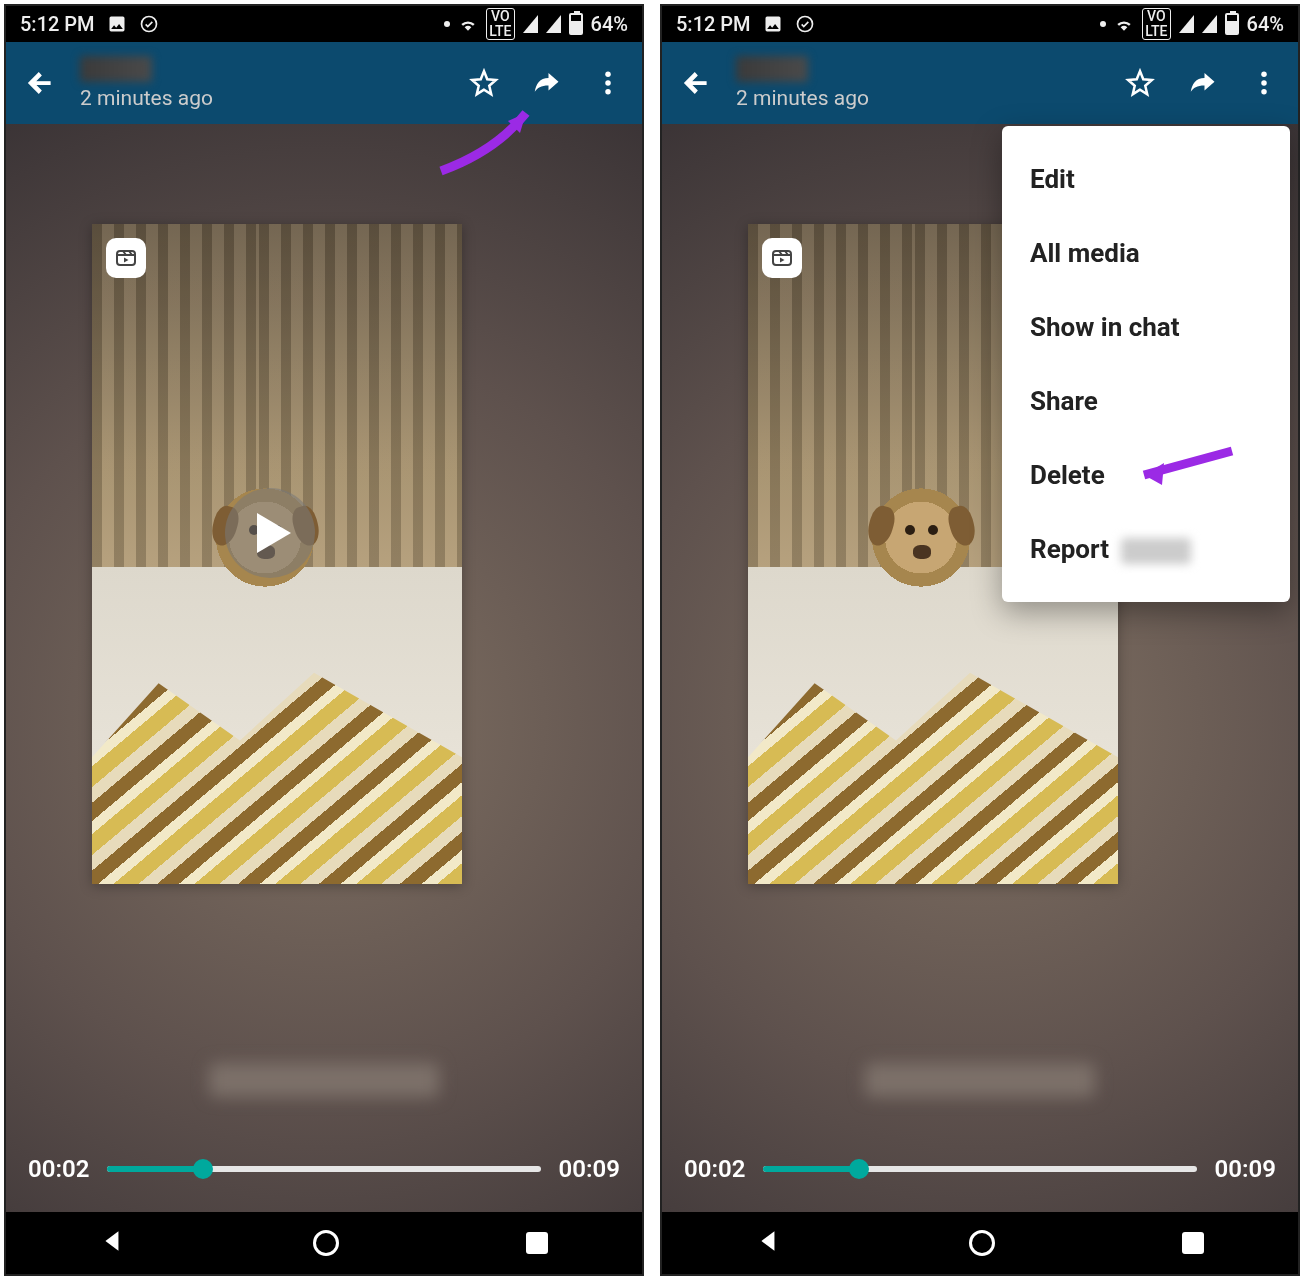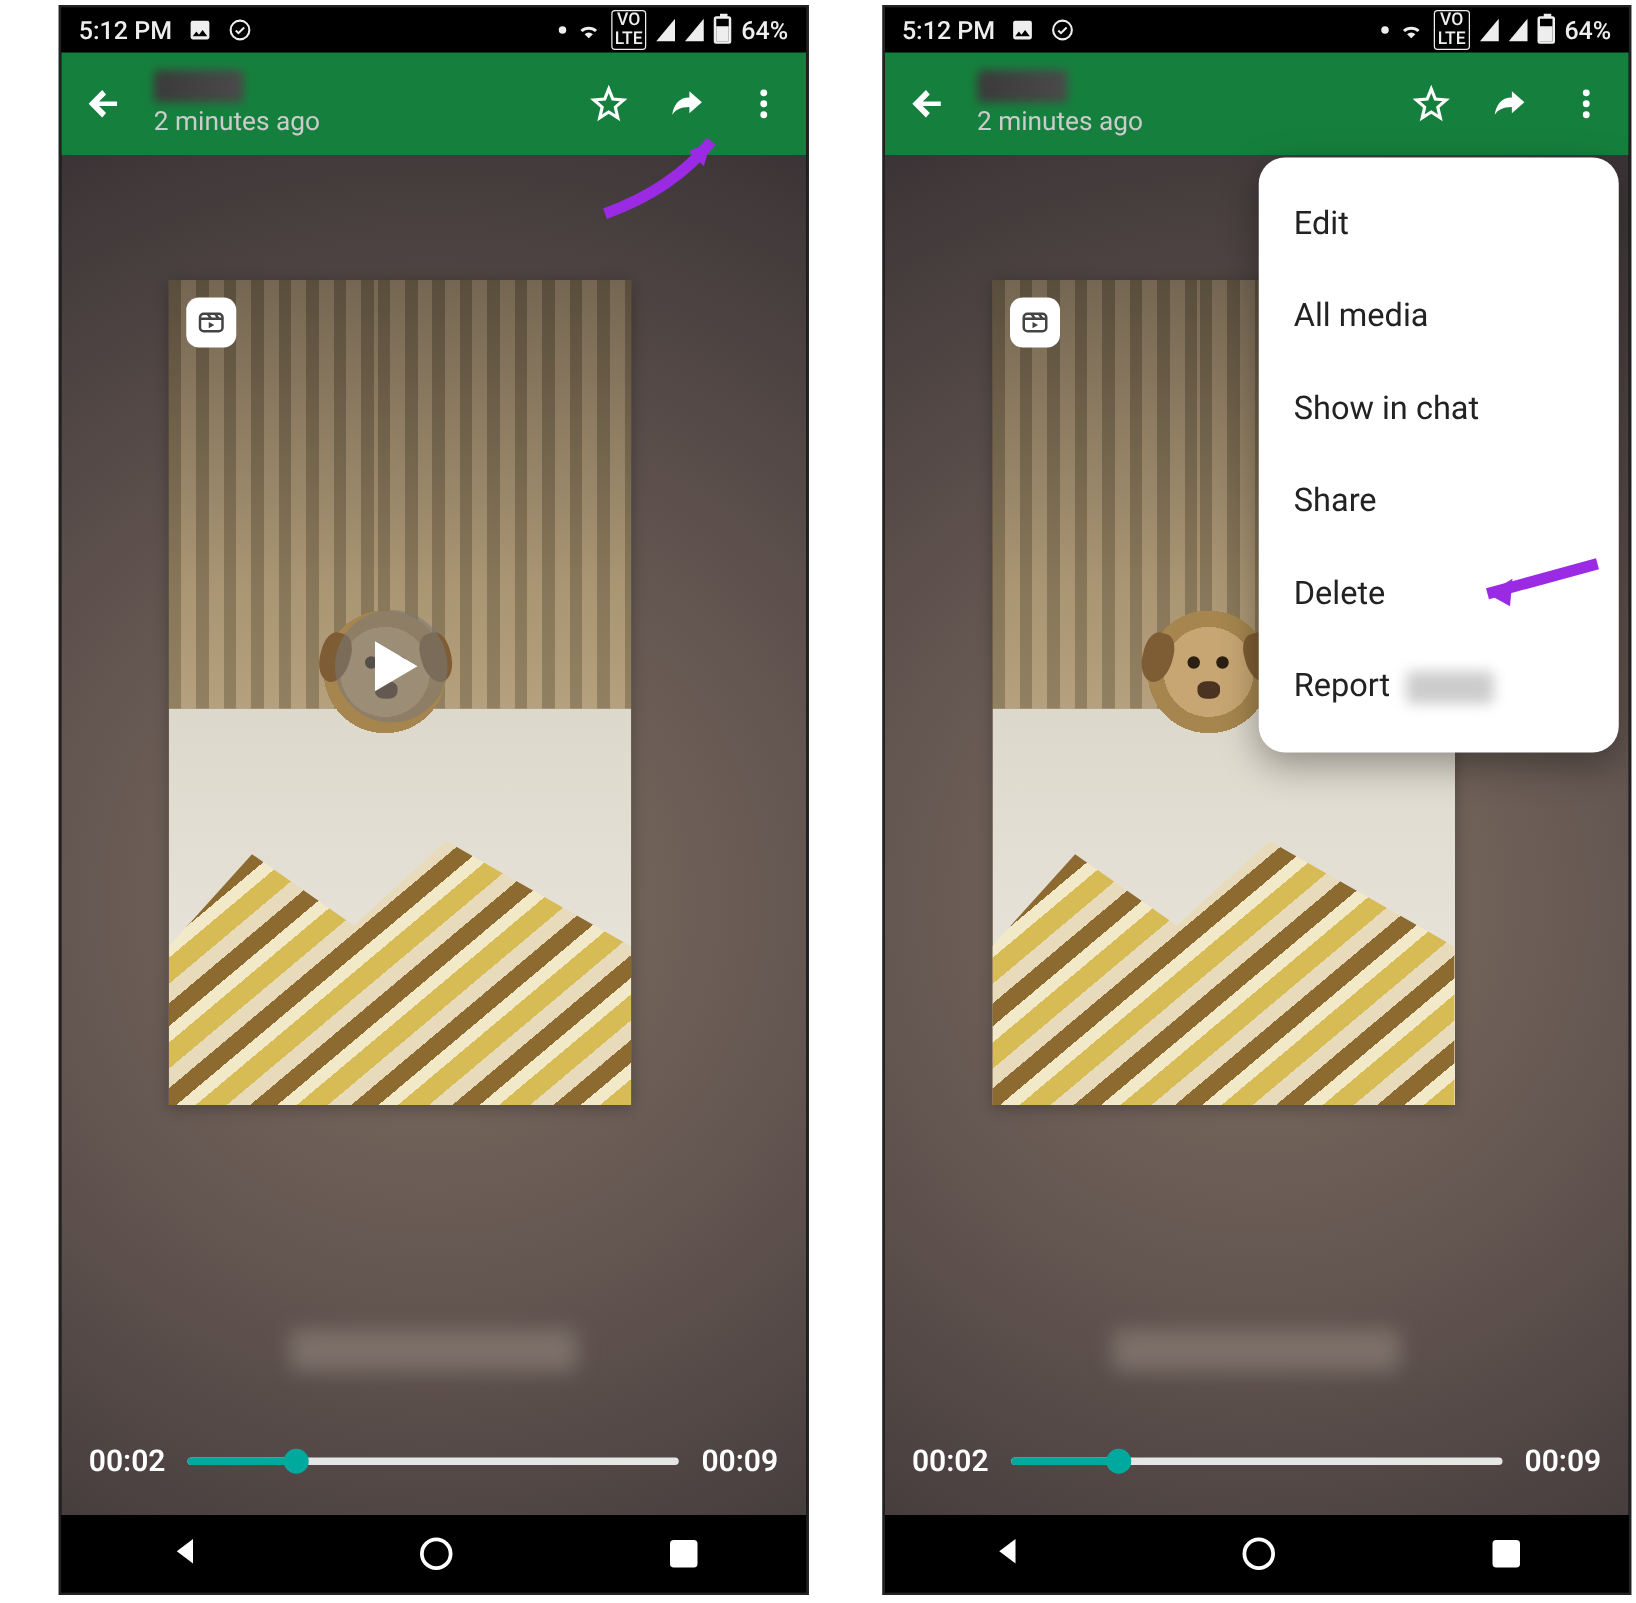--- a/index.html
+++ b/index.html
@@ -12,21 +12,20 @@
     width: 1309px;
     height: 1282px;
   }
   .phone {
     width: 640px;
     height: 1272px;
     background: #000;
     border: 2px solid #222;
     position: relative;
     overflow: hidden;
-    margin-left: 43px;
   }
   
   .statusbar {
     height: 36px;
     background: #000;
     color: #eee;
     display: flex;
     align-items: center;
     justify-content: space-between;
     padding: 0 14px;
@@ -38,21 +37,21 @@
   .s-ic { width:20px; height:20px; fill:#eee; }
   .s-dot { width:6px; height:6px; background:#eee; border-radius:50%; }
   .volte { font-size:14px; border:1px solid #eee; border-radius:3px; padding:0 2px; line-height:1.1; text-align:center; }
   .tri { width:0; height:0; border-left:15px solid transparent; border-bottom:18px solid #eee; position:relative; }
   .batt { width:14px; height:22px; border:2px solid #eee; border-radius:2px; position:relative; }
   .batt::before { content:''; position:absolute; top:-4px; left:3px; width:6px; height:3px; background:#eee; }
   .batt::after { content:''; position:absolute; bottom:0; left:0; right:0; height:64%; background:#eee; }
   
   .appheader {
     height: 82px;
-    background: #15803d;
+    background: #0c4a6e;
     display: flex;
     align-items: center;
     padding: 0 12px;
     gap: 18px;
   }
   .back-btn, .hdr-icon {
     width: 44px; height: 44px;
     display:flex; align-items:center; justify-content:center;
     cursor:pointer;
   }
@@ -164,23 +163,24 @@
   }
   .nav-ic svg { width:26px; height:26px; fill:#fff; }
   .nav-circle { width:26px; height:26px; border:3px solid #fff; border-radius:50%; }
   .nav-square { width:22px; height:22px; background:#fff; border-radius:3px; }
   
   .menu {
     position:absolute;
     top: 120px; right: 8px;
     width: 288px;
     background:#fff;
-    border-radius:21px;
+    border-radius:6px;
     box-shadow: 0 10px 30px rgba(0,0,0,0.35);
     padding: 16px 0;
+    font-weight: bold;
   }
   .menu-item {
     padding: 22px 28px;
     font-size: 26px;
     color:#222;
     cursor:pointer;
   }
   .menu-item .blur-chip {
     display:inline-block; width:70px; height:26px;
     background:#ccc; filter:blur(5px); border-radius:4px;

